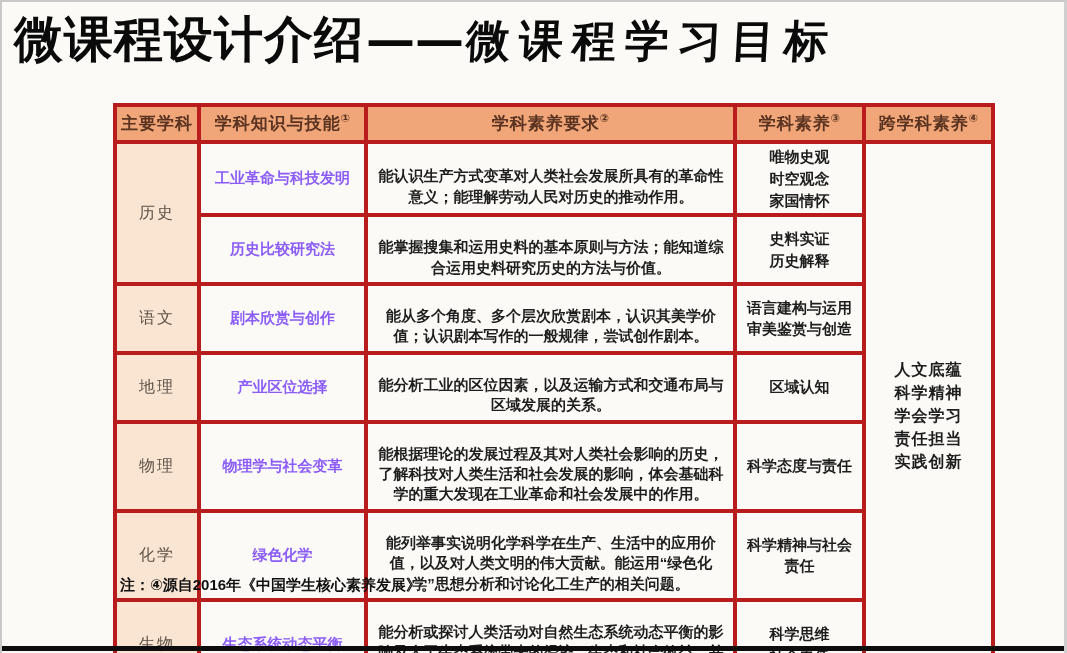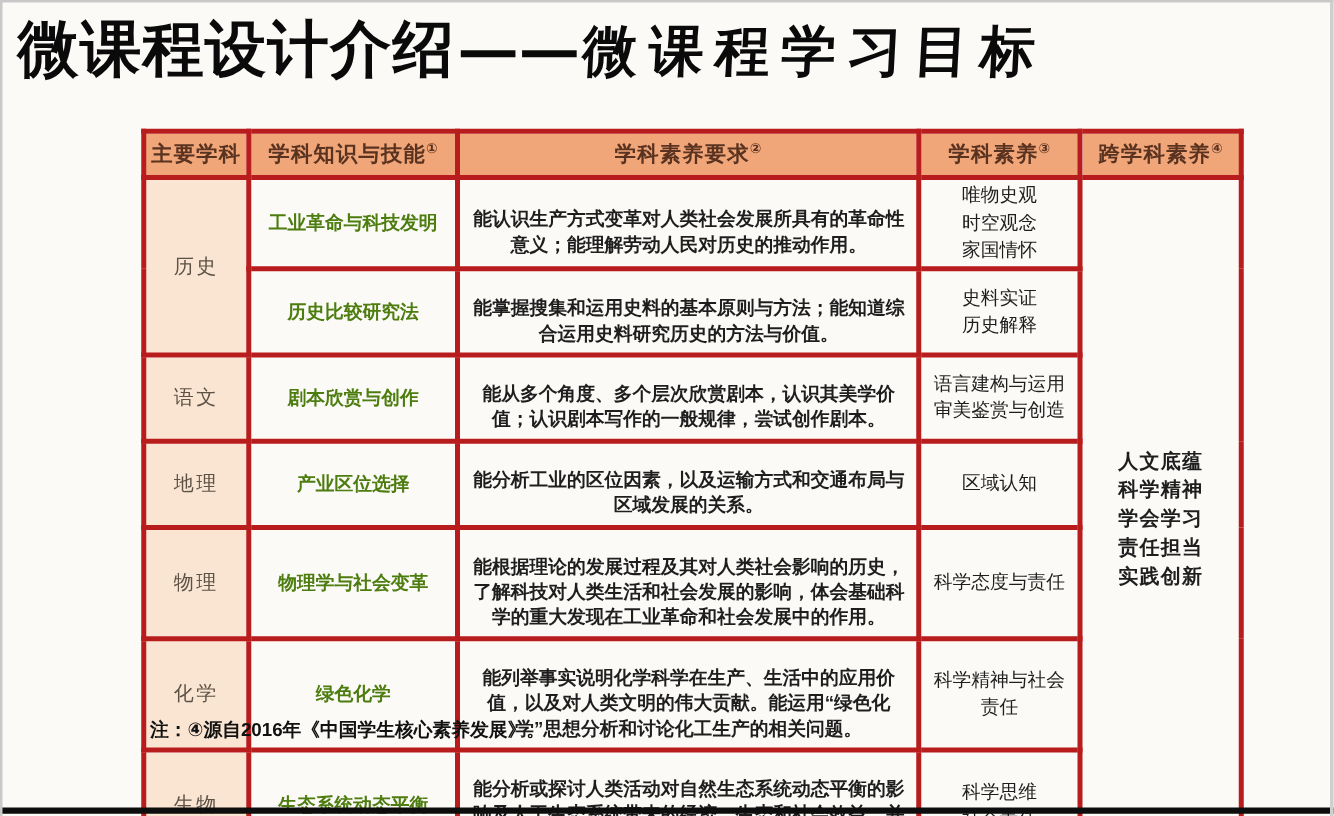--- a/index.html
+++ b/index.html
@@ -79,34 +79,34 @@
   .cell-subject {
     background: var(--subject_bg, #fae5d3);
     color: var(--subject_text, #5d5246);
     font-size: 16px;
     font-weight: 400;
     letter-spacing: 2px;
   }
   .cell-knowledge {
     font-size: 15px;
     font-weight: 700;
-    color: #4d7c0f;
+    color: #8b5cf6;
     padding: 2px 4px;
   }
   .cell-requirement {
     text-align: left;
     font-size: 15px;
     font-weight: 700;
     line-height: 1.36;
     color: #1e1e1e;
     padding: 20px 8px 4px 9px;
   }
   .cell-literacy {
     font-size: 15px;
-    font-weight: 400;
+    font-weight: 700;
     line-height: 1.45;
     color: #1e1e1e;
     white-space: pre-line;
     padding: 2px 3px;
   }
   .cell-cross {
     font-size: 16px;
     font-weight: 700;
     line-height: 1.45;
     color: #1e1e1e;

